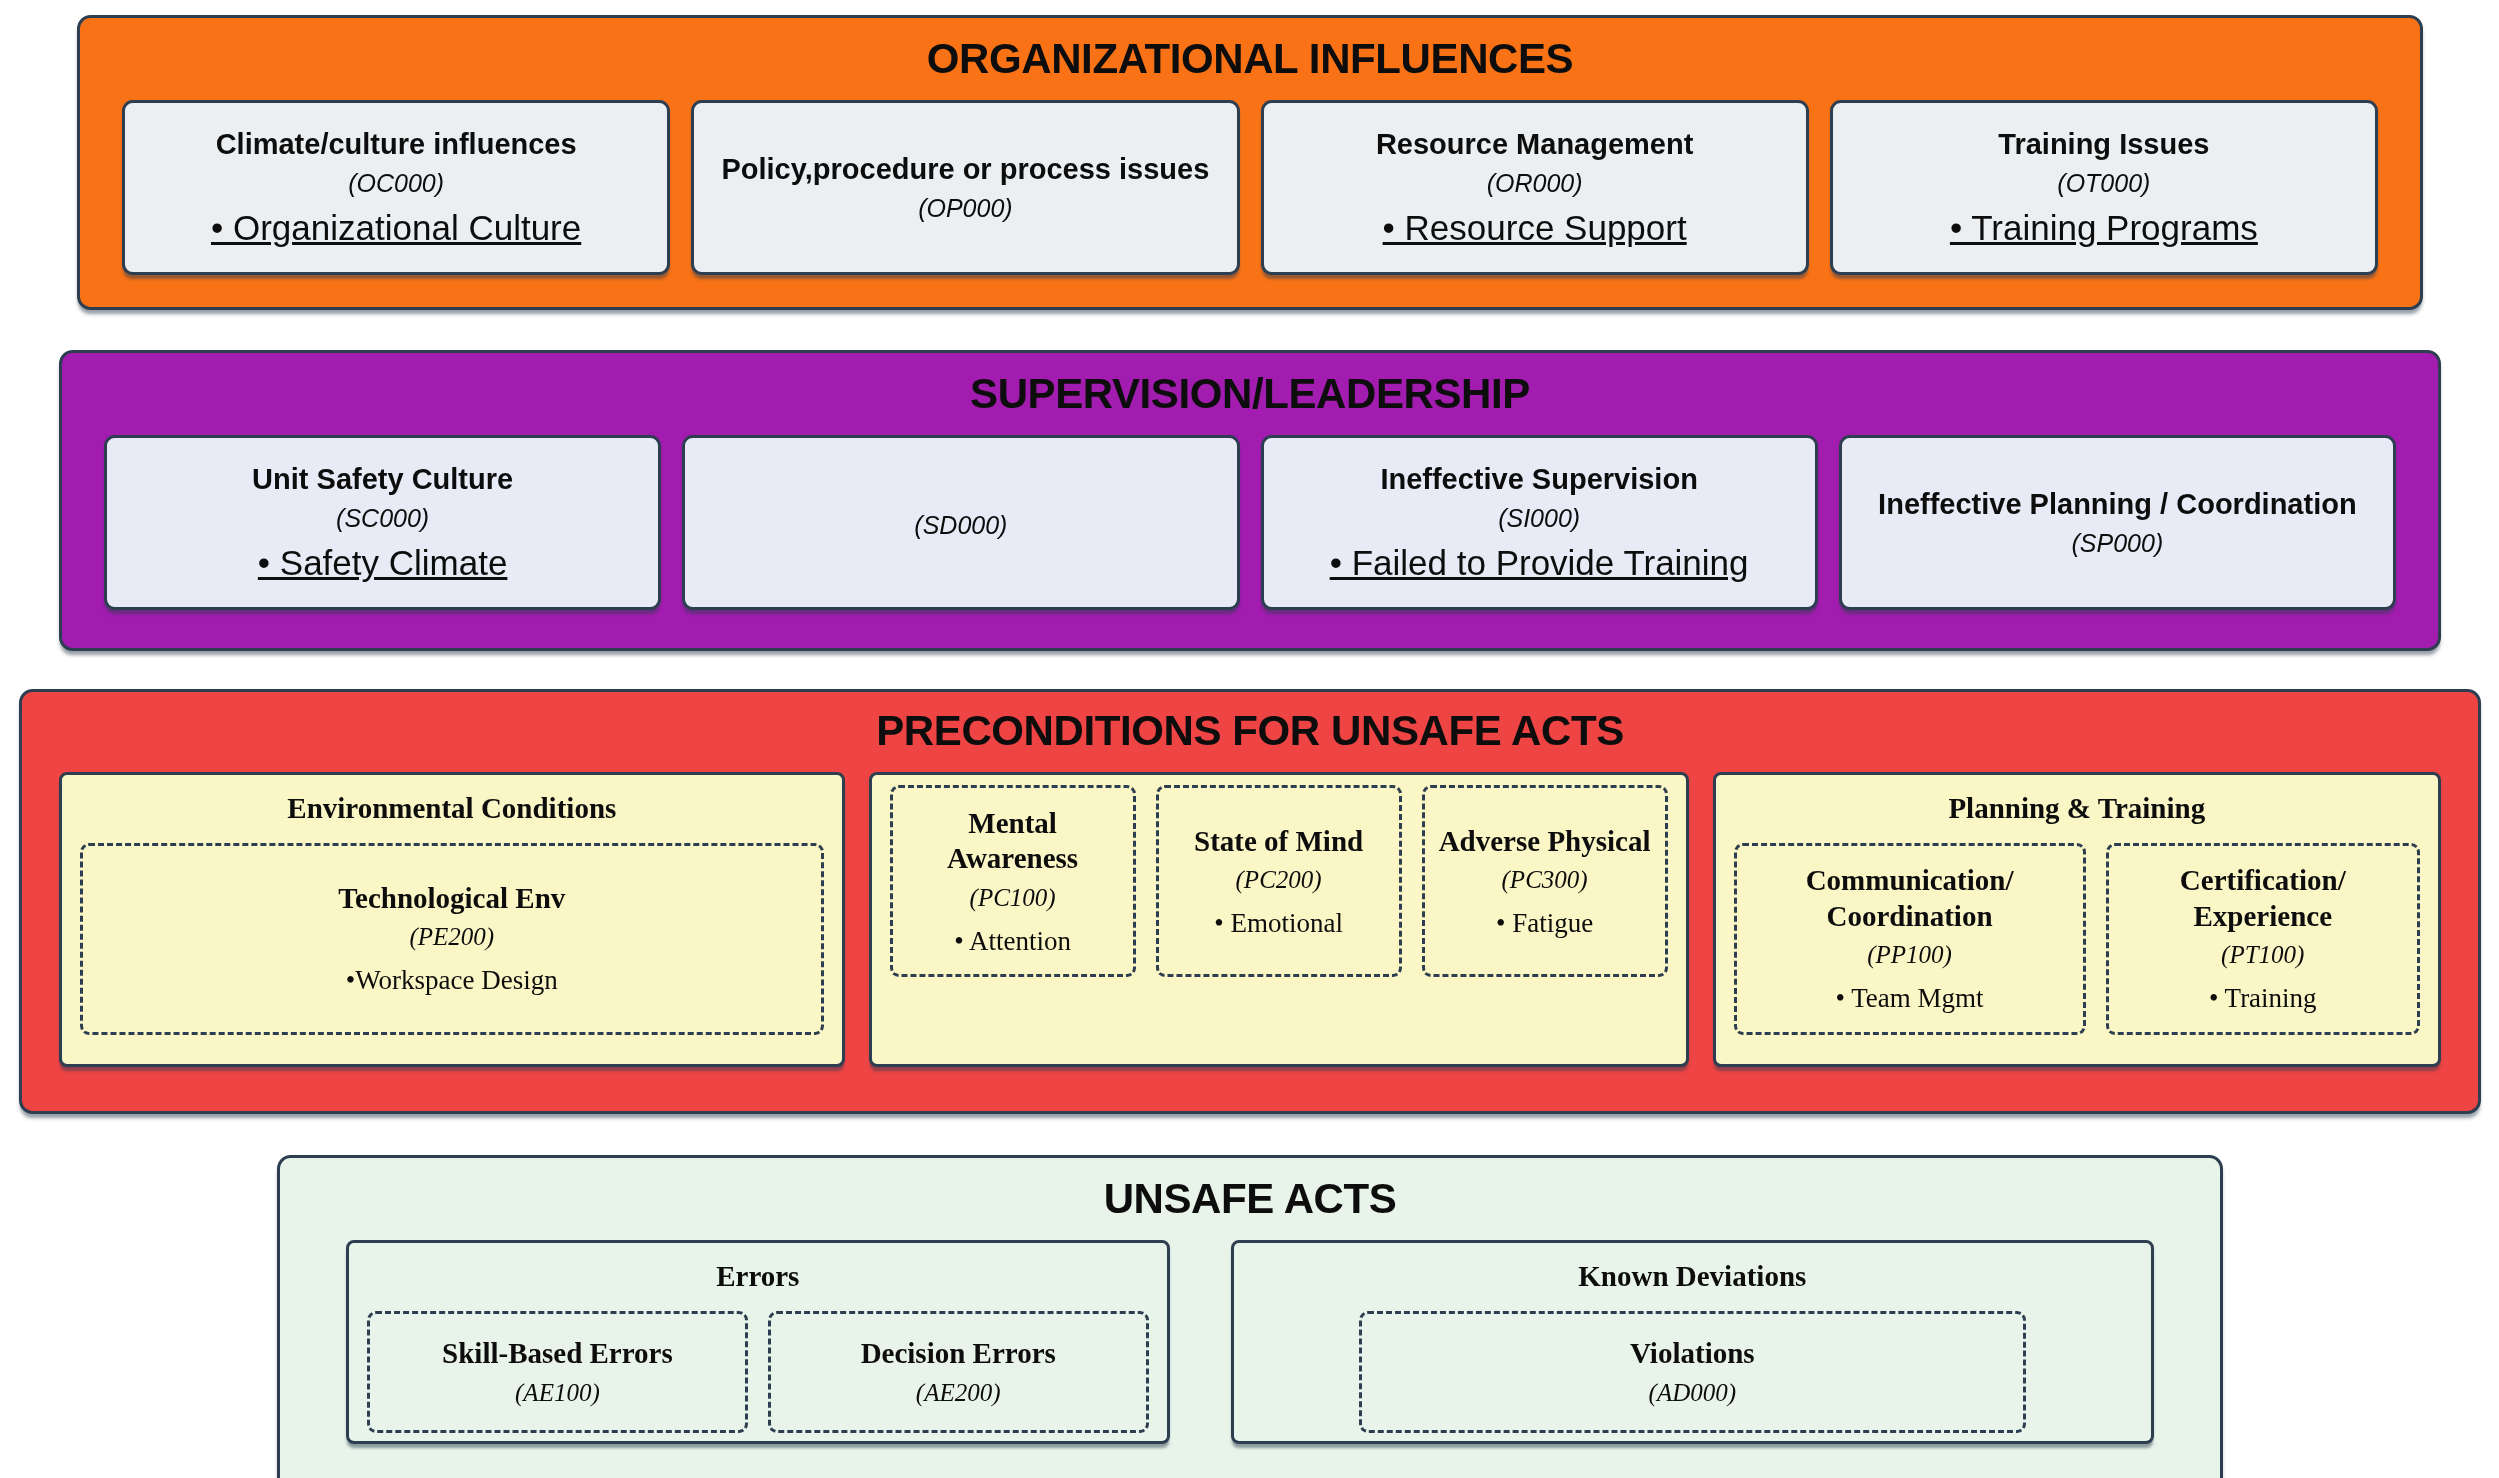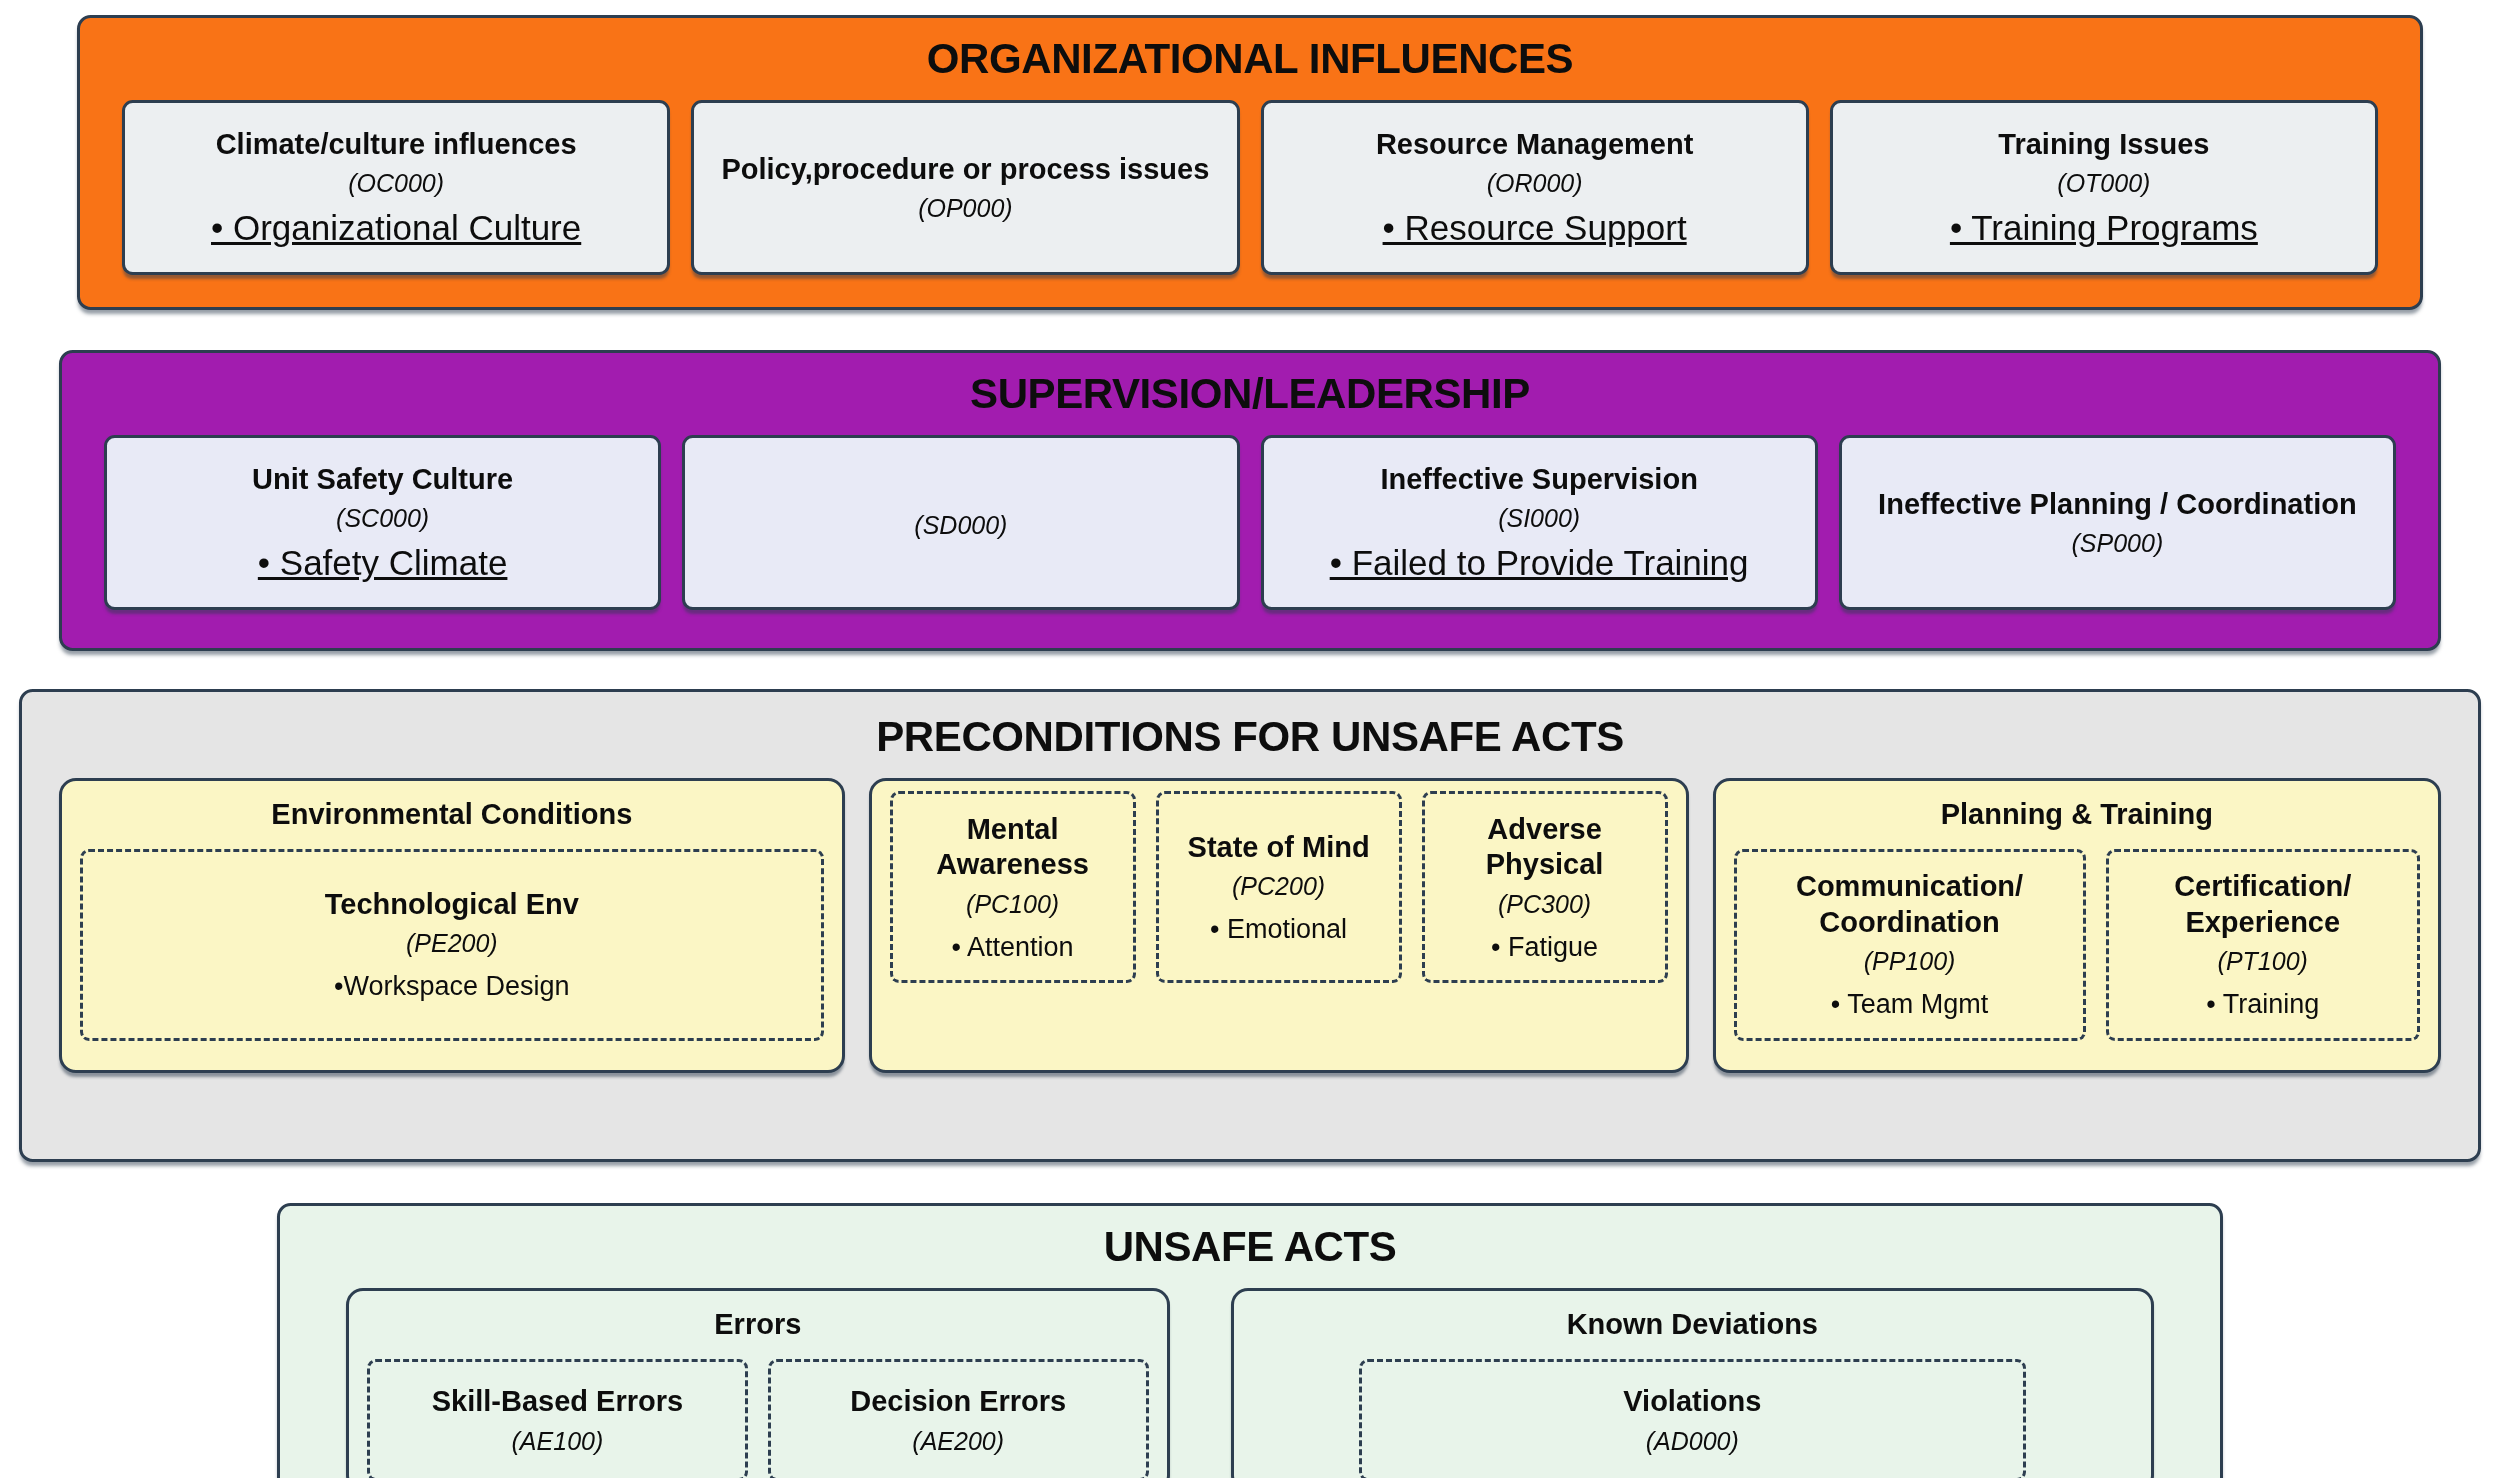--- a/index.html
+++ b/index.html
@@ -23,21 +23,21 @@
     margin:10.7px 0 18px;
     text-align:center;
     font-size:42px;
     font-weight:800;
     letter-spacing:-0.4px;
     line-height:1.12;
   }
 
   #tier-org     {margin:15px 77px 0;  height:295px; background:#f97316;}
   #tier-sup     {margin:40px 59px 0;  height:301px; background:#a21caf;}
-  #tier-precond {margin:38px 19px 0;  height:473px; background:#e5e5e5; padding:10px 37px 0;}
+  #tier-precond {margin:38px 19px 0;  height:425px; background:#ef4444; padding:4px 37px 0;}
   #tier-unsafe  {margin:41px auto 0;  height:392px; background:#e8f4ea; width:1946px; padding:6px 34px 0;}
 
   
   .cards{display:flex;gap:21px;}
   .card{
     flex:1;
     border:3px solid #2d3e50;
     border-radius:10.7px;
     box-shadow:0 4.6px 3px -1.5px rgba(45,62,80,.5);
     height:175px;
@@ -49,23 +49,24 @@
   #tier-sup .card{background:#e8eaf6;}
 
   .card-title{font-size:29px;font-weight:700;line-height:1.25;}
   .card-code{font-size:25px;font-style:italic;margin-top:6px;line-height:1.2;}
   .card-bullet{font-size:35px;margin-top:9px;line-height:1.2;text-decoration:underline;}
 
   
   .groups{display:flex;gap:24px;}
   .group{
     border:3px solid #2d3e50;
-    border-radius:17px;
+    border-radius:8px;
     box-shadow:0 4.6px 3px -1.5px rgba(45,62,80,.5);
     padding:10.7px 18px 18px;
+    font-family:Liberation Serif, serif;
   }
   #tier-precond .group{background:#fbf6c5;height:295px;}
   #tier-unsafe  .group{background:#e8f4ea;height:204px;}
   .group-title{font-size:29px;font-weight:700;text-align:center;margin:6px 0 16.7px;line-height:1.2;}
 
   .group-env{flex:325;}
   .group-pilots{flex:340;}
   .group-plan{flex:300;}
 
   .dashed-row{display:flex;gap:20px;justify-content:center;}

